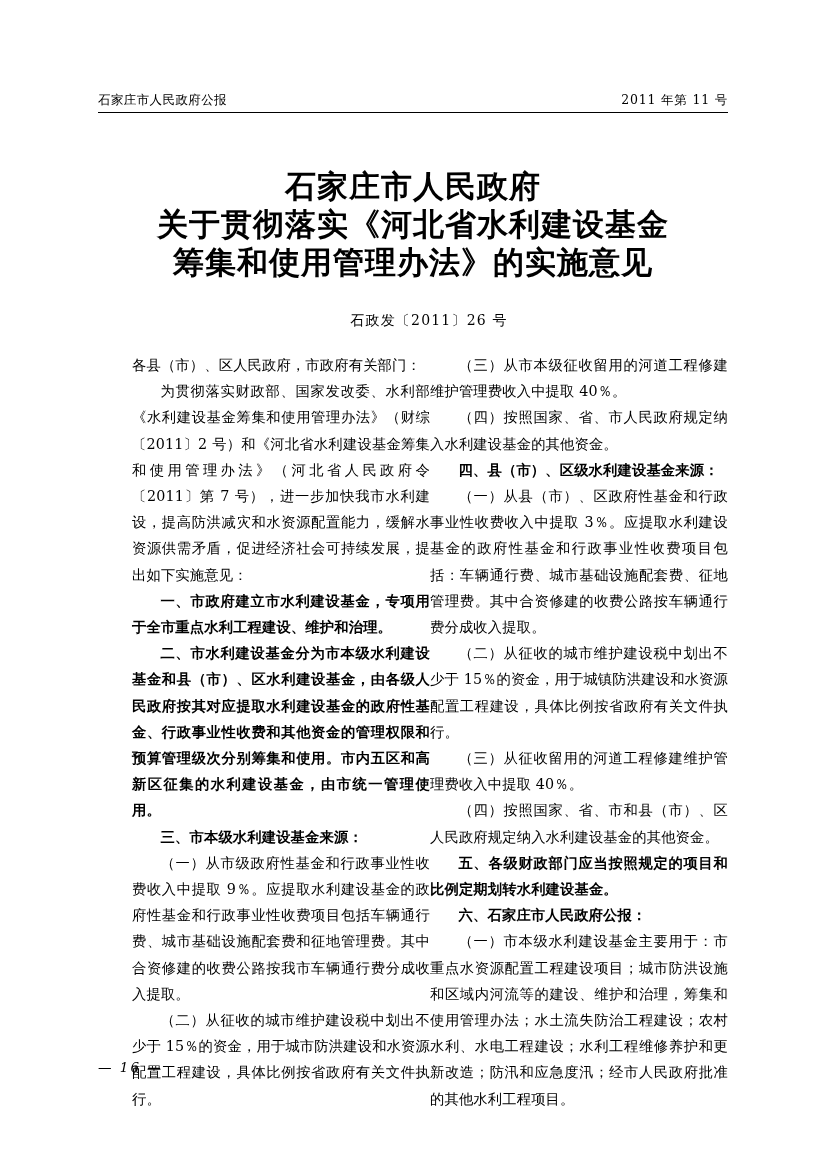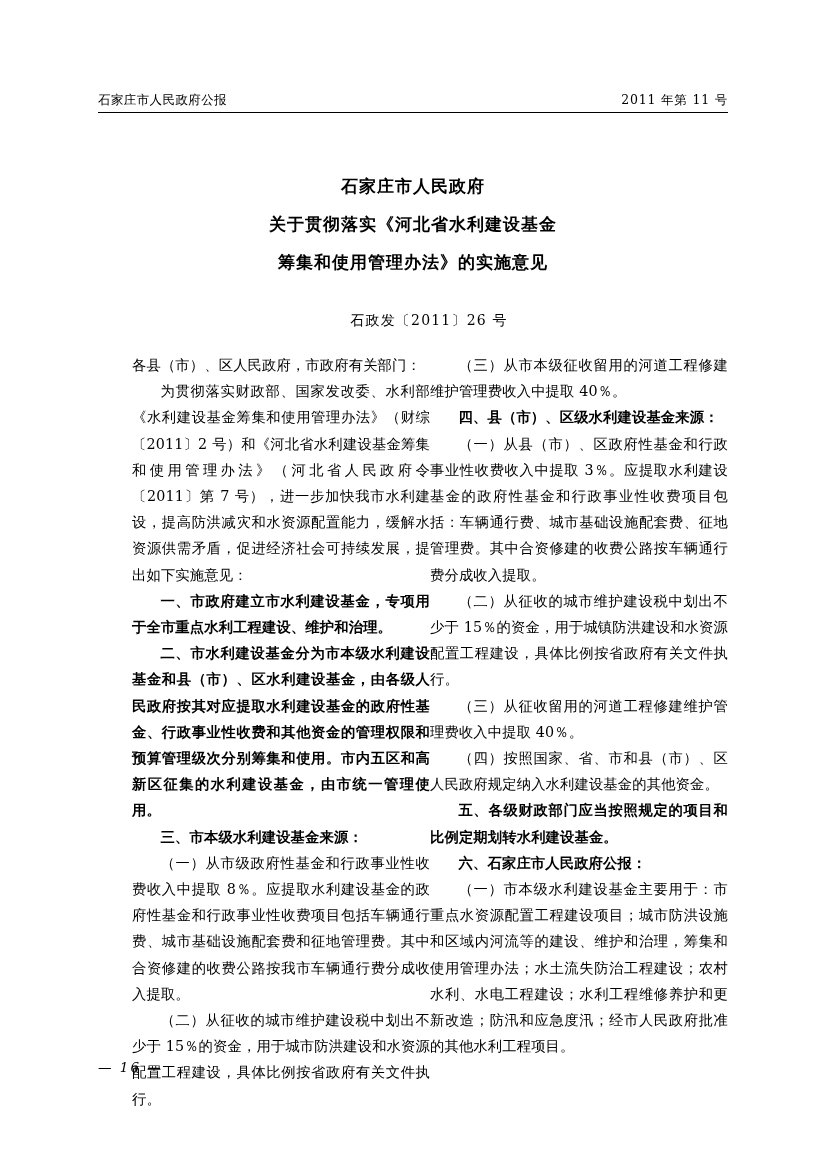--- a/index.html
+++ b/index.html
@@ -53,21 +53,21 @@
   .title-block {
     position: absolute;
     left: 98px;
     top: 168px;
     width: 630px;
     text-align: center;
   }
   .title-line {
     font-family: Liberation Serif, serif;
     font-weight: bold;
-    font-size: 17px;
+    font-size: 31px;
     line-height: 38px;
     letter-spacing: 1px;
   }
   .doc-number {
     position: absolute;
     left: 114px;
     top: 312px;
     width: 630px;
     text-align: center;
     font-size: 14px;
@@ -132,25 +132,26 @@
 
   <div class="doc-number">石政发〔2011〕26 号</div>
 
   <div class="columns">
     <div class="col" id="col-left">
         <p class="noindent">各县（市）、区人民政府，市政府有关部门：</p>
         <p>为贯彻落实财政部、国家发改委、水利部《水利建设基金筹集和使用管理办法》（财综〔2011〕2 号）和《河北省水利建设基金筹集和使用管理办法》（河北省人民政府令〔2011〕第 7 号），进一步加快我市水利建设，提高防洪减灾和水资源配置能力，缓解水资源供需矛盾，促进经济社会可持续发展，提出如下实施意见：</p>
         <p class="b">一、市政府建立市水利建设基金，专项用于全市重点水利工程建设、维护和治理。</p>
         <p class="b">二、市水利建设基金分为市本级水利建设基金和县（市）、区水利建设基金，由各级人民政府按其对应提取水利建设基金的政府性基金、行政事业性收费和其他资金的管理权限和预算管理级次分别筹集和使用。市内五区和高新区征集的水利建设基金，由市统一管理使用。</p>
         <p class="b">三、市本级水利建设基金来源：</p>
-        <p>（一）从市级政府性基金和行政事业性收费收入中提取 8％。应提取水利建设基金的政府性基金和行政事业性收费项目包括车辆通行费、城市基础设施配套费和征地管理费。其中合资修建的收费公路按我市车辆通行费分成收入提取。</p>
+        <p>（一）从市级政府性基金和行政事业性收费收入中提取 9％。应提取水利建设基金的政府性基金和行政事业性收费项目包括车辆通行费、城市基础设施配套费和征地管理费。其中合资修建的收费公路按我市车辆通行费分成收入提取。</p>
         <p>（二）从征收的城市维护建设税中划出不少于 15％的资金，用于城市防洪建设和水资源配置工程建设，具体比例按省政府有关文件执行。</p>
       </div>
     <div class="col" id="col-right">
         <p>（三）从市本级征收留用的河道工程修建维护管理费收入中提取 40％。</p>
+        <p>（四）按照国家、省、市人民政府规定纳入水利建设基金的其他资金。</p>
         <p class="b">四、县（市）、区级水利建设基金来源：</p>
         <p>（一）从县（市）、区政府性基金和行政事业性收费收入中提取 3％。应提取水利建设基金的政府性基金和行政事业性收费项目包括：车辆通行费、城市基础设施配套费、征地管理费。其中合资修建的收费公路按车辆通行费分成收入提取。</p>
         <p>（二）从征收的城市维护建设税中划出不少于 15％的资金，用于城镇防洪建设和水资源配置工程建设，具体比例按省政府有关文件执行。</p>
         <p>（三）从征收留用的河道工程修建维护管理费收入中提取 40％。</p>
         <p>（四）按照国家、省、市和县（市）、区人民政府规定纳入水利建设基金的其他资金。</p>
         <p class="b">五、各级财政部门应当按照规定的项目和比例定期划转水利建设基金。</p>
         <p class="b">六、石家庄市人民政府公报：</p>
         <p>（一）市本级水利建设基金主要用于：市重点水资源配置工程建设项目；城市防洪设施和区域内河流等的建设、维护和治理，筹集和使用管理办法；水土流失防治工程建设；农村水利、水电工程建设；水利工程维修养护和更新改造；防汛和应急度汛；经市人民政府批准的其他水利工程项目。</p>
       </div>
   </div>

